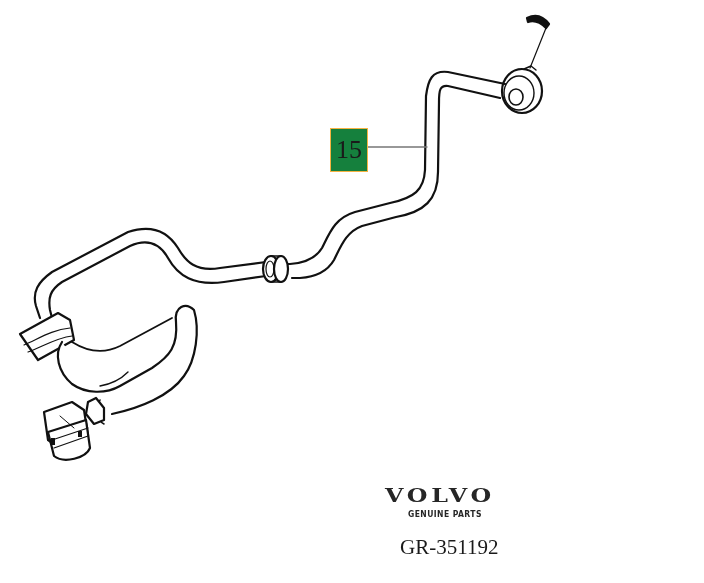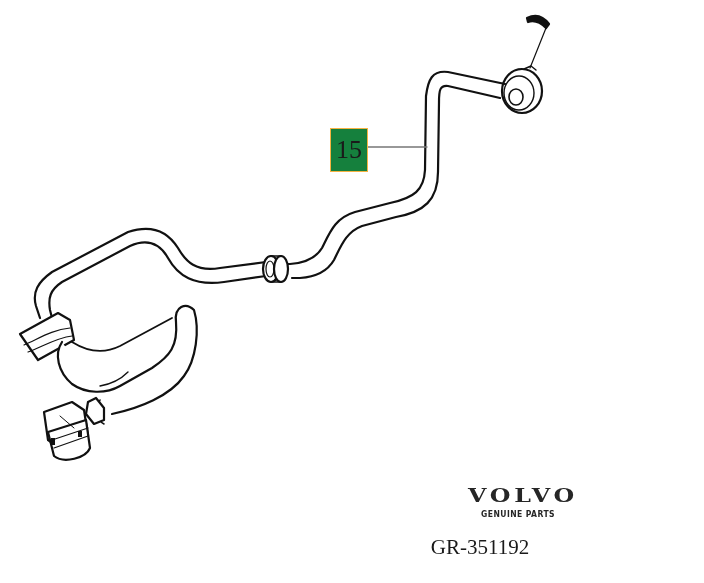--- a/index.html
+++ b/index.html
@@ -33,24 +33,24 @@
       align-items: center;
       justify-content: center;
       font-family: "Liberation Serif", serif;
       font-size: 26px;
       color: #1a1a1a;
       background: #15803d;
       cursor: pointer;
     }
     .brand {
       position: absolute;
-      left: 407px;
+      left: 396px;
       top: 484px;
       width: 160px;
-      text-align: right;
+      text-align: left;
     }
     .brand-logo {
       font-family: "DejaVu Serif", serif;
       font-weight: bold;
       font-size: 19px;
       letter-spacing: 3px;
       color: #262626;
       line-height: 22px;
       transform: scaleX(1.25);
       display: inline-block;
@@ -62,21 +62,20 @@
       letter-spacing: 0.5px;
       color: #262626;
       margin-top: 3px;
       transform: scaleX(0.85);
     }
     .ref-number {
       position: absolute;
       left: 400px;
       top: 535px;
       width: 160px;
-      text-align: center;
       font-family: "Liberation Serif", serif;
       font-size: 21px;
       color: #1a1a1a;
     }
   </style>
 </head>
 <body>
 
 <svg id="diagram" viewBox="0 0 704 583" xmlns="http://www.w3.org/2000/svg">
   <g fill="none" stroke="#111111" stroke-width="2.2" stroke-linecap="round" stroke-linejoin="round">

